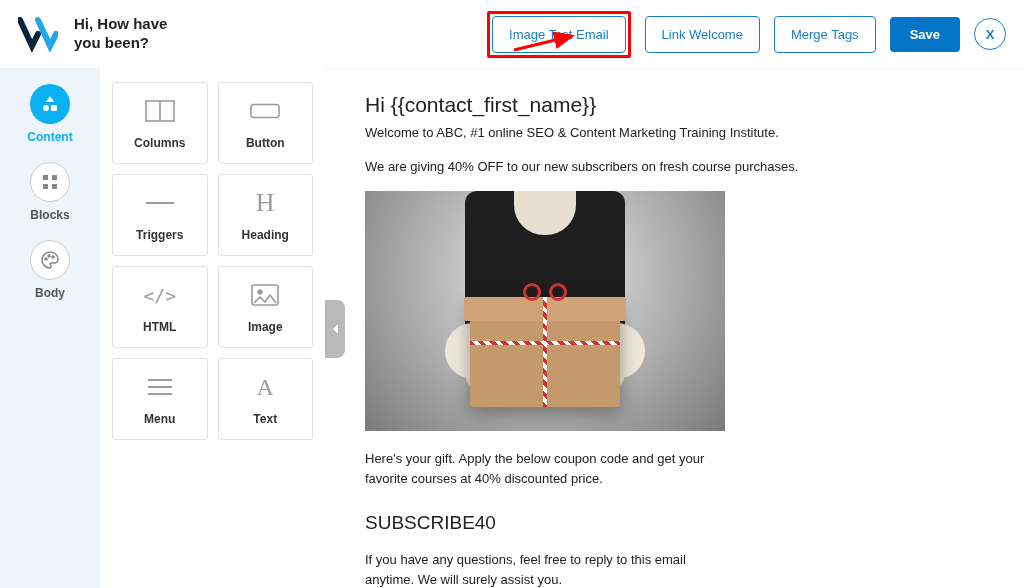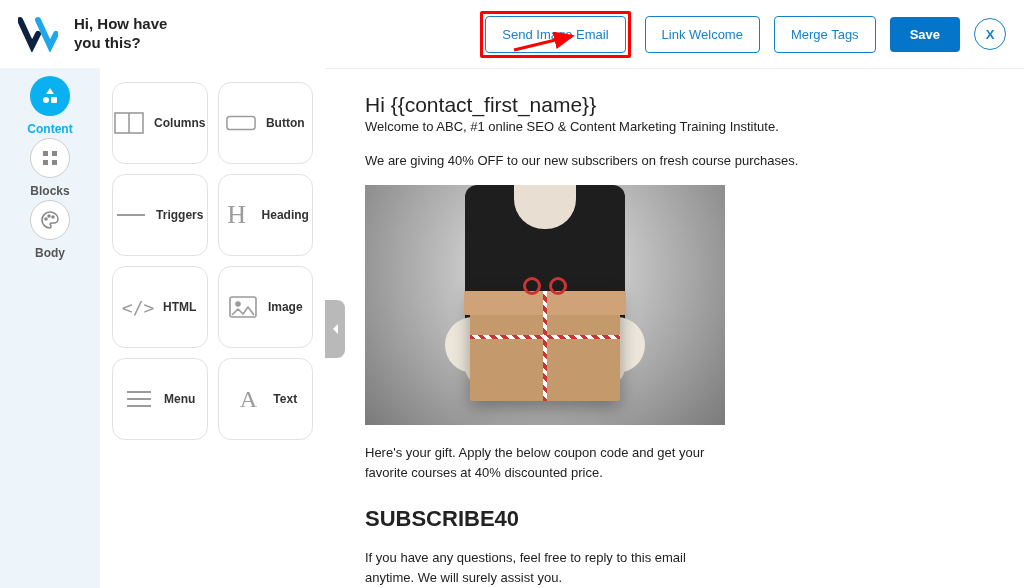--- a/index.html
+++ b/index.html
@@ -11,39 +11,39 @@
     .greeting { font-weight: 700; font-size: 15px; line-height: 1.25; color: #222; max-width: 120px; }
     .header-actions { display: flex; align-items: center; gap: 14px; }
     .btn-outline { border: 1px solid #1980c5; color: #1980c5; background: #fff; border-radius: 4px; padding: 10px 16px; font-size: 13px; cursor: pointer; }
     .btn-primary { background: #0575c9; color: #fff; border: none; border-radius: 4px; padding: 10px 20px; font-size: 13px; font-weight: 600; cursor: pointer; }
     .close-btn { border: 1px solid #1980c5; color: #1980c5; background: #fff; border-radius: 50%; width: 32px; height: 32px; display: flex; align-items: center; justify-content: center; cursor: pointer; font-size: 13px; font-weight: 600; }
     .highlight-box { border: 3px solid #ff0000; padding: 2px; border-radius: 2px; }
 
     .annotation-arrow { position: absolute; top: 32px; left: 510px; pointer-events: none; z-index: 10; }
 
     .body-area { display: flex; height: 520px; }
-    .sidebar { width: 100px; background: #edf5fa; display: flex; flex-direction: column; align-items: center; padding-top: 8px; gap: 2px; }
+    .sidebar { width: 100px; background: #edf5fa; display: flex; flex-direction: column; align-items: center; padding-top: 16px; gap: 18px; }
     .side-item { display: flex; flex-direction: column; align-items: center; gap: 6px; cursor: pointer; }
     .side-icon-circle { width: 40px; height: 40px; border-radius: 50%; display: flex; align-items: center; justify-content: center; border: 1px solid #ccc; background: #fff; }
     .side-icon-circle.active { background: #0ab1f0; border: none; }
     .side-label { font-size: 12px; color: #555; font-weight: bold; }
     .side-label.active { color: #0ab1f0; font-weight: 600; }
 
     .components { width: 225px; padding: 14px 12px; display: grid; grid-template-columns: 1fr 1fr; gap: 10px; align-content: start; }
-    .comp-tile { border: 1px solid #e2e2e2; border-radius: 13px; height: 82px; display: flex; align-items: center; justify-content: center; gap: 10px; cursor: move; }
+    .comp-tile { border: 1px solid #e2e2e2; border-radius: 3px; height: 82px; display: flex; flex-direction: column; align-items: center; justify-content: center; gap: 10px; cursor: move; }
     .comp-tile .label { font-size: 12px; font-weight: 700; color: #333; }
     .comp-icon { width: 30px; height: 30px; display: flex; align-items: center; justify-content: center; color: #9b9b9b; }
 
     .canvas-wrapper { flex: 1; position: relative; background: #fff; border-top: 1px solid #eee; }
     .collapse-handle { position: absolute; left: 0; top: 50%; transform: translateY(-50%); width: 20px; height: 58px; background: #b9b9b9; border-radius: 0 8px 8px 0; display: flex; align-items: center; justify-content: center; color: #fff; cursor: pointer; z-index: 5; }
     .email-canvas { padding: 24px 40px 24px 40px; height: 100%; overflow-y: auto; }
-    .email-h1 { font-size: 21px; font-weight: 400; color: #222; margin-bottom: 0; }
+    .email-h1 { font-size: 21px; font-weight: 400; color: #222; margin-bottom: 6px; }
     .email-p { font-size: 13px; color: #222; line-height: 1.55; margin-bottom: 14px; }
     .email-img { width: 360px; height: 240px; background: #555; margin-bottom: 18px; position: relative; overflow: hidden; }
-    .email-coupon { font-size: 22px; font-weight: 700; color: #222; margin-bottom: 16px; margin-top: 22px; }
+    .email-coupon { font-size: 19px; font-weight: 400; color: #222; margin-bottom: 16px; margin-top: 22px; }
 
     .gift-bg { position:absolute; inset:0; background: radial-gradient(circle at 50% 35%, #f2f2f2 0%, #bdbdbd 42%, #7a7a7a 100%); }
     .gift-person { position:absolute; left:50%; top:0; transform:translateX(-50%); width:240px; height:240px; }
     .gift-arms { position:absolute; bottom:52px; left:50%; transform:translateX(-50%); width:200px; height:56px; background:#ece6db; border-radius:28px; }
     .gift-torso { position:absolute; top:0; left:50%; transform:translateX(-50%); width:160px; height:150px; background:#1e1e1e; border-radius:12px 12px 0 0; }
     .gift-neck { position:absolute; top:0; left:50%; transform:translateX(-50%); width:62px; height:44px; background:#e8ded1; border-radius:0 0 30px 30px; }
     .gift-box { position:absolute; bottom:24px; left:50%; transform:translateX(-50%); width:150px; height:110px; background:#c49a6c; border-radius:2px; box-shadow: 0 6px 18px rgba(0,0,0,0.35); }
     .gift-lid { position:absolute; top:0; left:-6px; right:-6px; height:24px; background:#cfa377; border-radius:2px; }
     .gift-ribbon-v { position:absolute; left:50%; top:0; bottom:0; width:4px; transform:translateX(-50%); background: repeating-linear-gradient(45deg, #c33 0 4px, #fff 4px 8px); }
     .gift-ribbon-h { position:absolute; left:0; right:0; top:40%; height:4px; background: repeating-linear-gradient(45deg, #c33 0 4px, #fff 4px 8px); }
@@ -60,26 +60,26 @@
 <div class="header">
   <div class="header-left">
     <div class="logo">
       <svg viewBox="0 0 40 36" width="40" height="36">
         <path d="M2 4 L14 30 L20 18" stroke="#0c2340" stroke-width="6" fill="none" stroke-linecap="round"></path>
         <path d="M20 4 L32 30 L38 18" stroke="#1fa7ea" stroke-width="6" fill="none" stroke-linecap="round"></path>
       </svg>
     </div>
     <div class="greeting">
       <span>Hi, How have</span>
-      <span>you this?</span>
+      <span>you been?</span>
     </div>
   </div>
   <div class="header-actions">
     <span class="highlight-box">
-      <button class="btn-outline">Send Image Email</button>
+      <button class="btn-outline">Image Test Email</button>
     </span>
     <button class="btn-outline">Link Welcome</button>
     <button class="btn-outline">Merge Tags</button>
     <button class="btn-primary">Save</button>
     <div class="close-btn">
         <span>X</span>
       </div>
   </div>
 </div>
 

